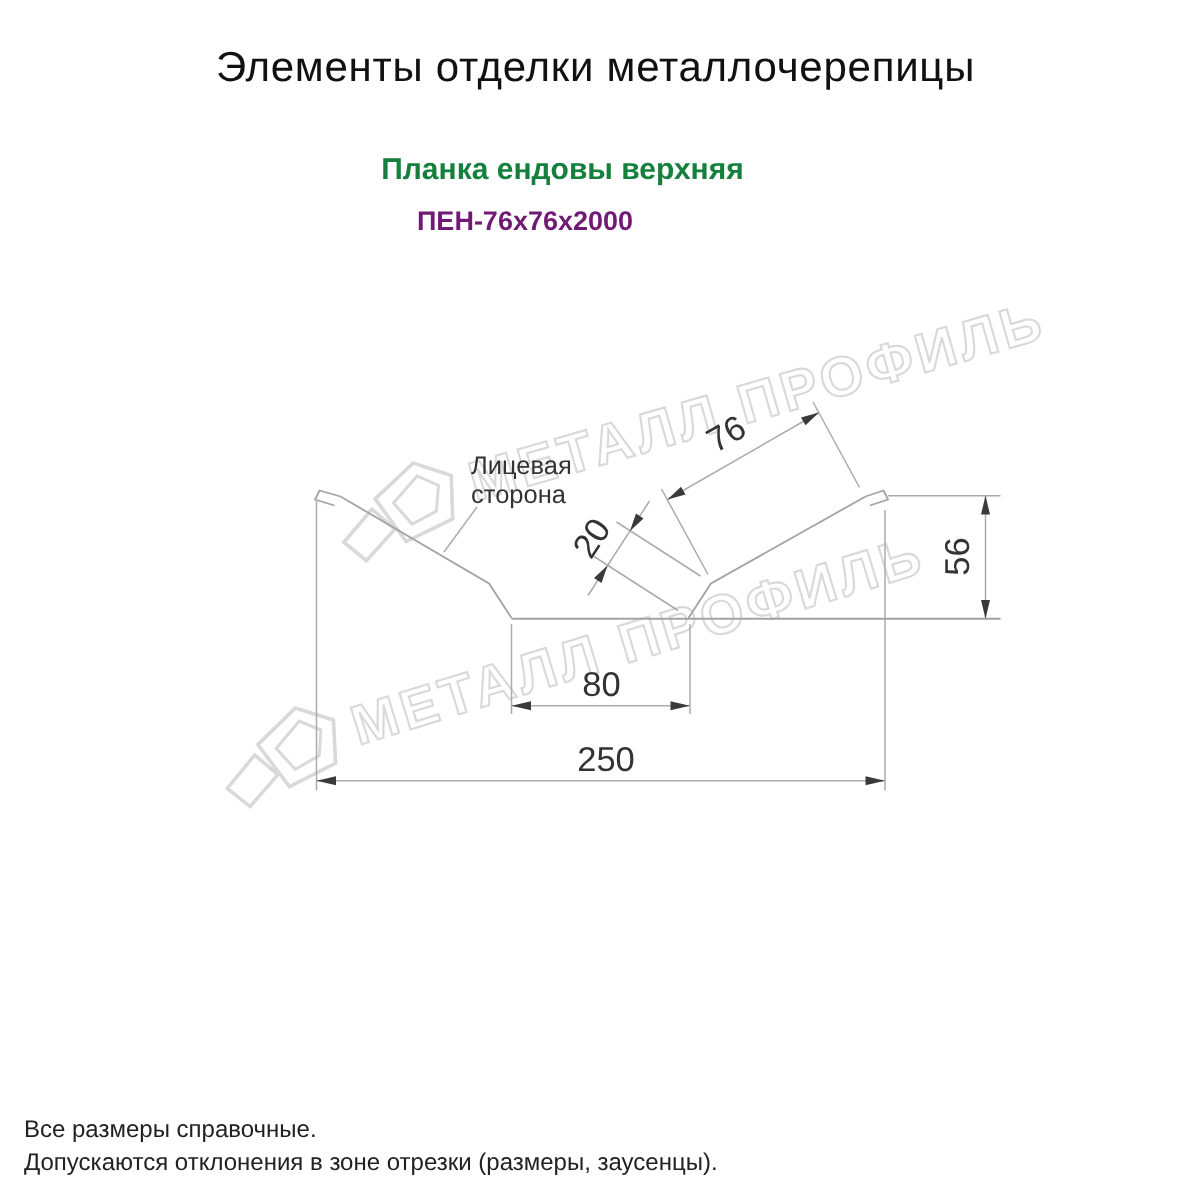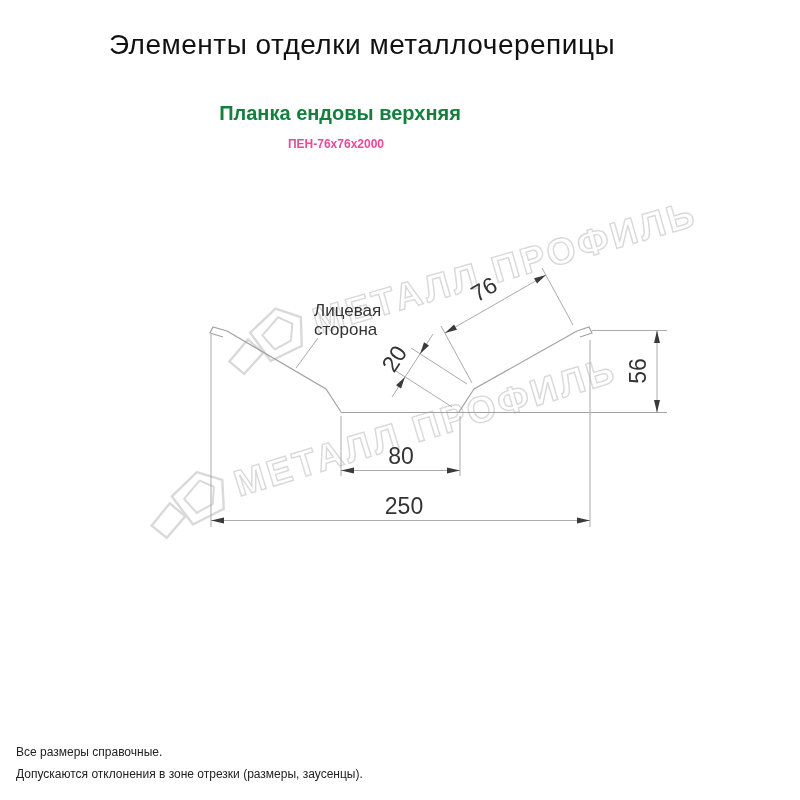--- a/index.html
+++ b/index.html
@@ -2,26 +2,26 @@
 <html><head>
 <meta charset="utf-8">
 <style>
   html,body{margin:0;padding:0;}
   body{
     width:800px;height:800px;position:relative;overflow:hidden;
     background:#ffffff;
     font-family:"Liberation Sans", sans-serif;
     color:#1a1a1a;
   }
-  .hdr{position:absolute;white-space:nowrap;transform:translateX(-50%);}
+  .hdr{position:absolute;white-space:nowrap;transform:translateX(-50%);margin-left:35px;}
   #title{left:362px;top:29px;font-size:28px;font-weight:400;letter-spacing:0.5px;color:#111;}
   #subtitle{left:340px;top:102px;font-size:20px;font-weight:700;color:#15803d;}
-  #model{left:336px;top:137px;font-size:12px;font-weight:700;color:#ec4899;}
+  #model{left:315px;top:137px;font-size:18px;font-weight:700;color:#701a75;}
   #draw{position:absolute;left:0;top:0;}
-  .foot{position:absolute;left:16px;font-size:12px;color:#222;white-space:nowrap;}
+  .foot{position:absolute;left:16px;font-size:16px;color:#222;white-space:nowrap;}
   #note1{top:745px;}
   #note2{top:767px;}
   
   .ln{stroke:#a3a3a3;stroke-width:1.2;fill:none;}
   .thin{stroke:#ababab;stroke-width:1;fill:none;}
   .arr{fill:#3a3a3a;stroke:none;}
   .dimtxt{font-family:"Liberation Sans",sans-serif;font-size:23px;fill:#333;}
   .lbltxt{font-family:"Liberation Sans",sans-serif;font-size:17px;fill:#333;}
   .wm{stroke:#d9d9d9;fill:none;}
   .wmtxt{font-family:"Liberation Sans",sans-serif;font-size:37px;font-weight:700;

